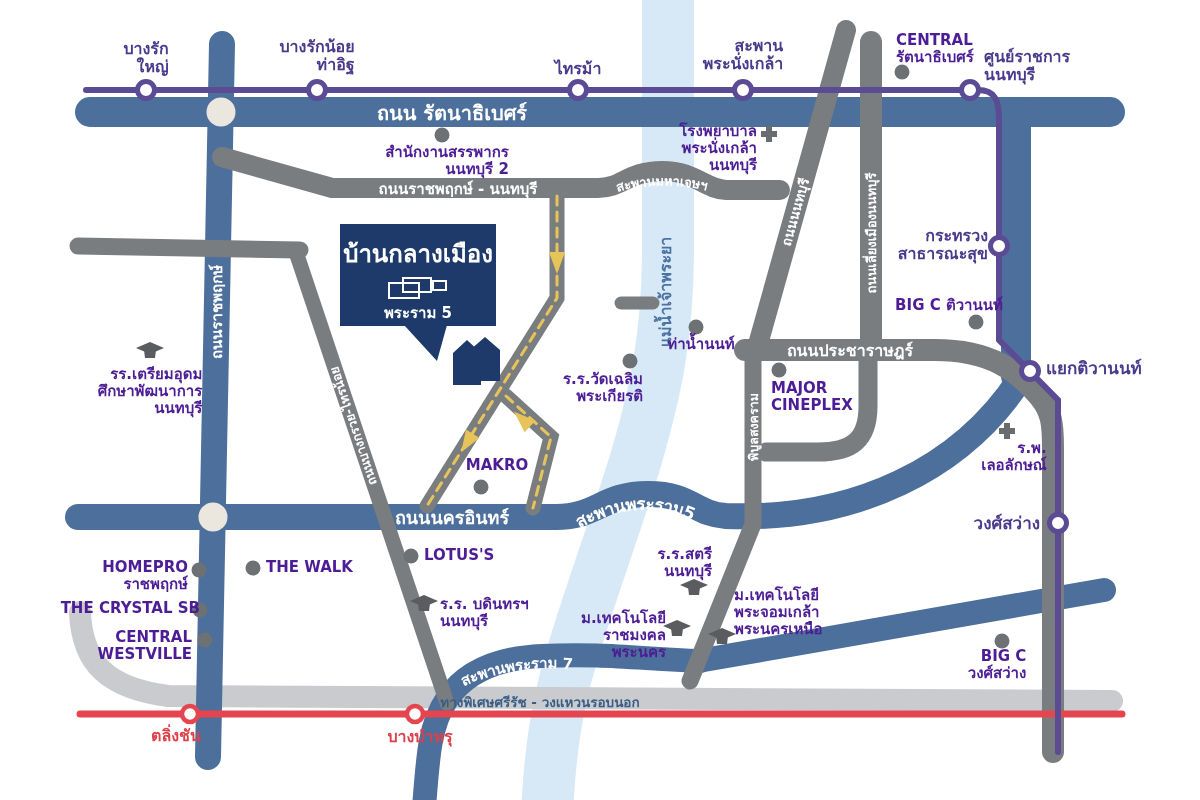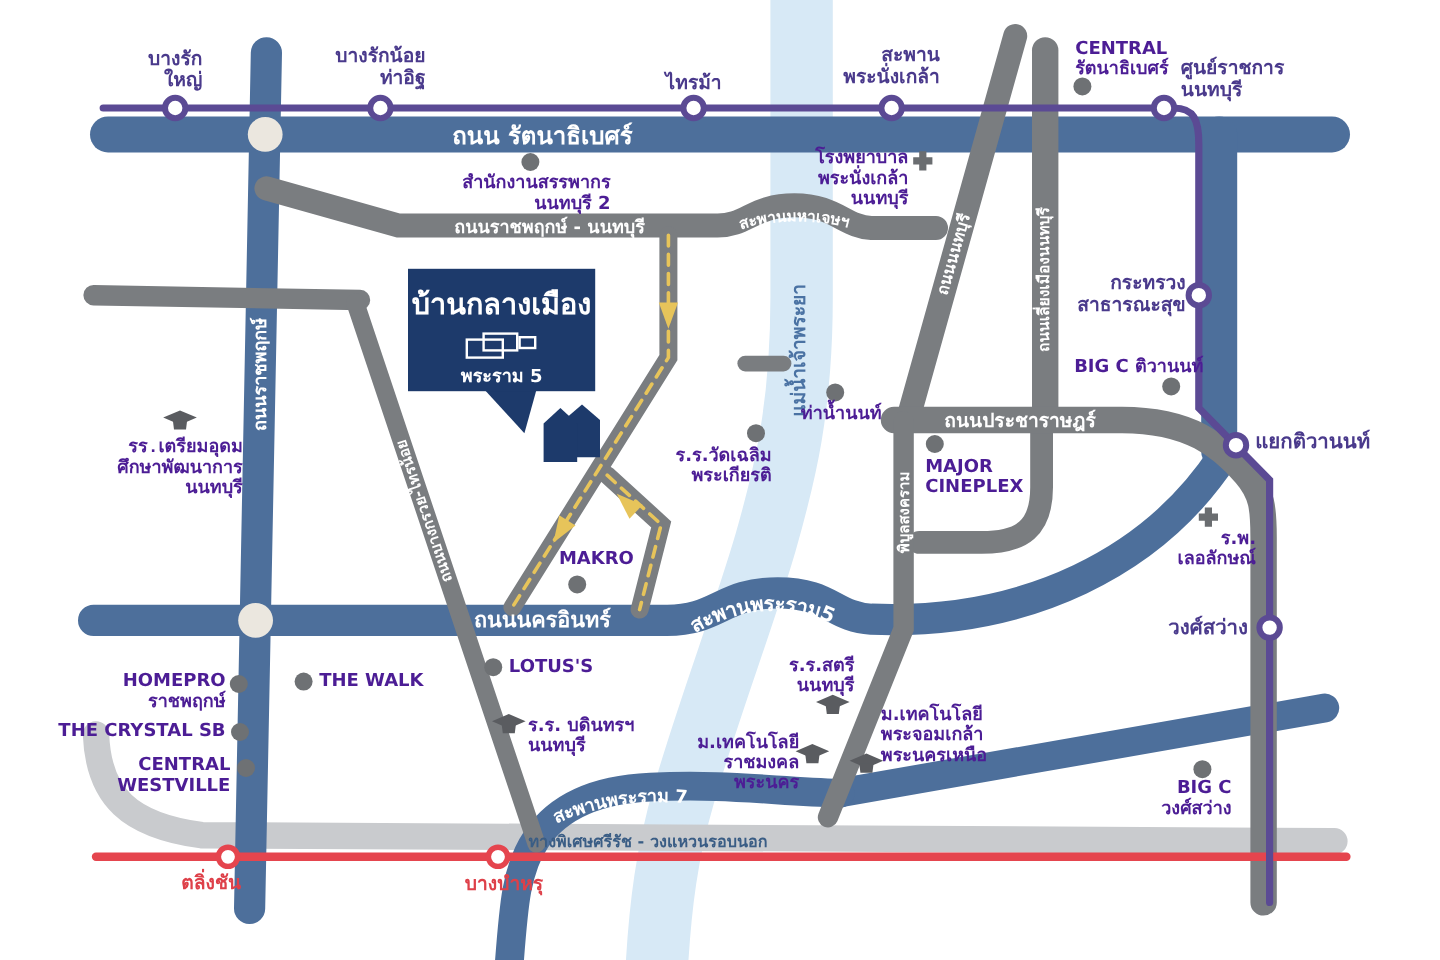--- a/index.html
+++ b/index.html
@@ -216,21 +216,21 @@
     </div>
 <div class="lbl ctr" style="left:447px;top:144px;">
   <div>สำนักงานสรรพากร</div>
       <div>นนทบุรี 2</div>
     </div>
 <div class="lbl rt" style="left:757px;top:123px;">
   <div>โรงพยาบาล</div>
       <div>พระนั่งเกล้า</div>
       <div>นนทบุรี</div>
     </div>
-<div class="lbl ctr" style="left:150px;top:366px;font-family:Liberation Mono, monospace;">
+<div class="lbl ctr" style="left:150px;top:366px;">
   <div>รร.เตรียมอุดม</div>
       <div>ศึกษาพัฒนาการ</div>
       <div>นนทบุรี</div>
     </div>
 <div class="lbl rt" style="left:643px;top:371px;">
   <div>ร.ร.วัดเฉลิม</div>
       <div>พระเกียรติ</div>
     </div>
 <div class="lbl ctr" style="left:701px;top:336px;">
   <div>ท่าน้ำนนท์</div>
@@ -250,21 +250,21 @@
   <div>BIG C</div>
       <div>วงศ์สว่าง</div>
     </div>
 <div class="lbl rt" style="left:188px;top:559px;">
   <div>HOMEPRO</div>
       <div>ราชพฤกษ์</div>
     </div>
 <div class="lbl" style="left:266px;top:559px;">
   <div>THE WALK</div>
     </div>
-<div class="lbl rt" style="left:188px;top:600px;">
+<div class="lbl rt" style="left:200px;top:600px;">
   <div>THE CRYSTAL SB</div>
     </div>
 <div class="lbl rt" style="left:192px;top:629px;">
   <div>CENTRAL</div>
       <div>WESTVILLE</div>
     </div>
 <div class="lbl" style="left:424px;top:547px;">
   <div>LOTUS'S</div>
     </div>
 <div class="lbl ctr" style="left:497px;top:457px;">

